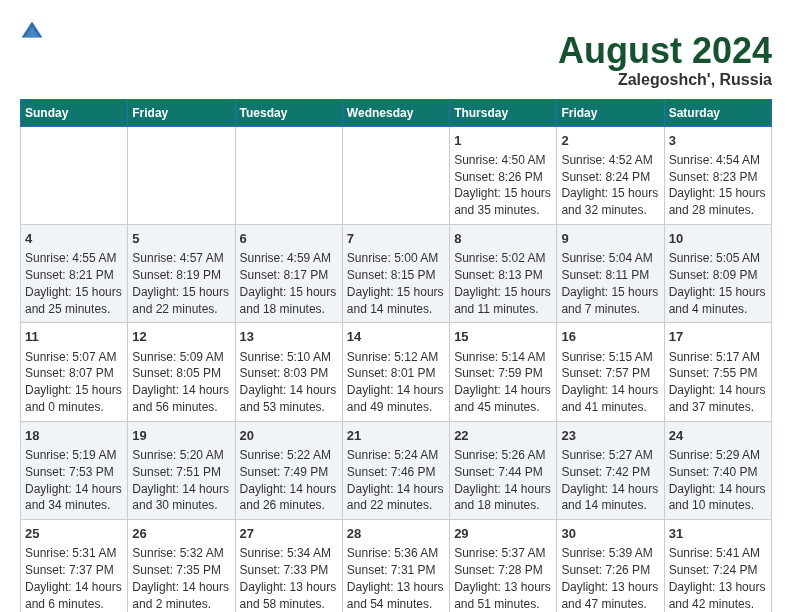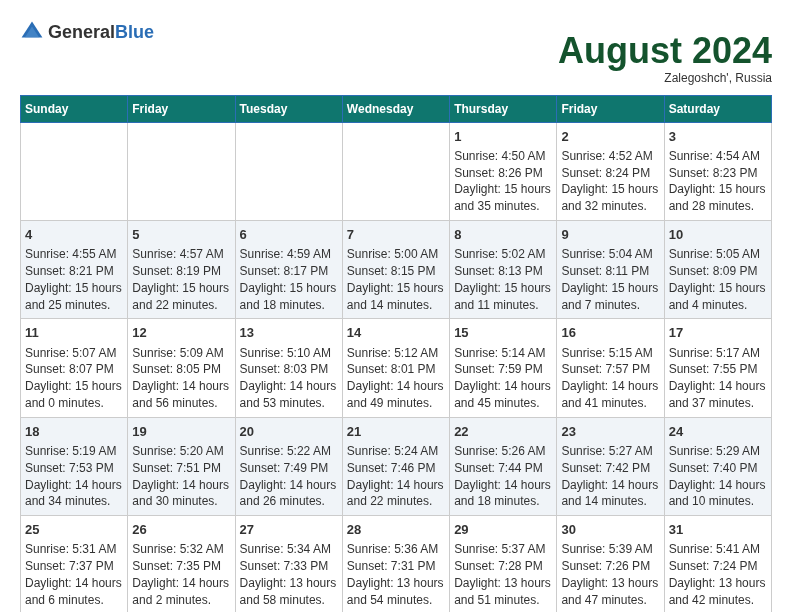--- a/index.html
+++ b/index.html
@@ -41,22 +41,22 @@
       text-align: right;
     }
     .title-block h1 {
       font-size: 36px;
       font-weight: bold;
       color: #14532d;
       line-height: 1.1;
       margin-top: 11px;
     }
     .title-block h2 {
-      font-size: 12px;
-      font-weight: normal;
+      font-size: 16px;
+      font-weight: bold;
       color: #333;
     }
     table {
       width: 100%;
       border-collapse: collapse;
       font-size: 11px;
     }
     thead tr {
       background-color: #0f766e;
       color: #fff;
@@ -101,23 +101,20 @@
   </style>
 </head>
 <body>
 
 <div class="header">
   <div class="logo">
     <svg class="logo-icon" viewBox="0 0 30 30" xmlns="http://www.w3.org/2000/svg">
       <polygon points="15,2 28,22 2,22" fill="#2a6db5"></polygon>
       <polygon points="15,8 24,22 6,22" fill="#5a9ad5" opacity="0.5"></polygon>
     </svg>
-    <div>
-      <span class="logo-text-general">General</span><span class="logo-text-blue">Blue</span>
-    </div>
   </div>
   <div class="title-block">
     <h1>August 2024</h1>
     <h2>Zalegoshch', Russia</h2>
   </div>
 </div>
 
 <table>
   <thead>
     <tr>

